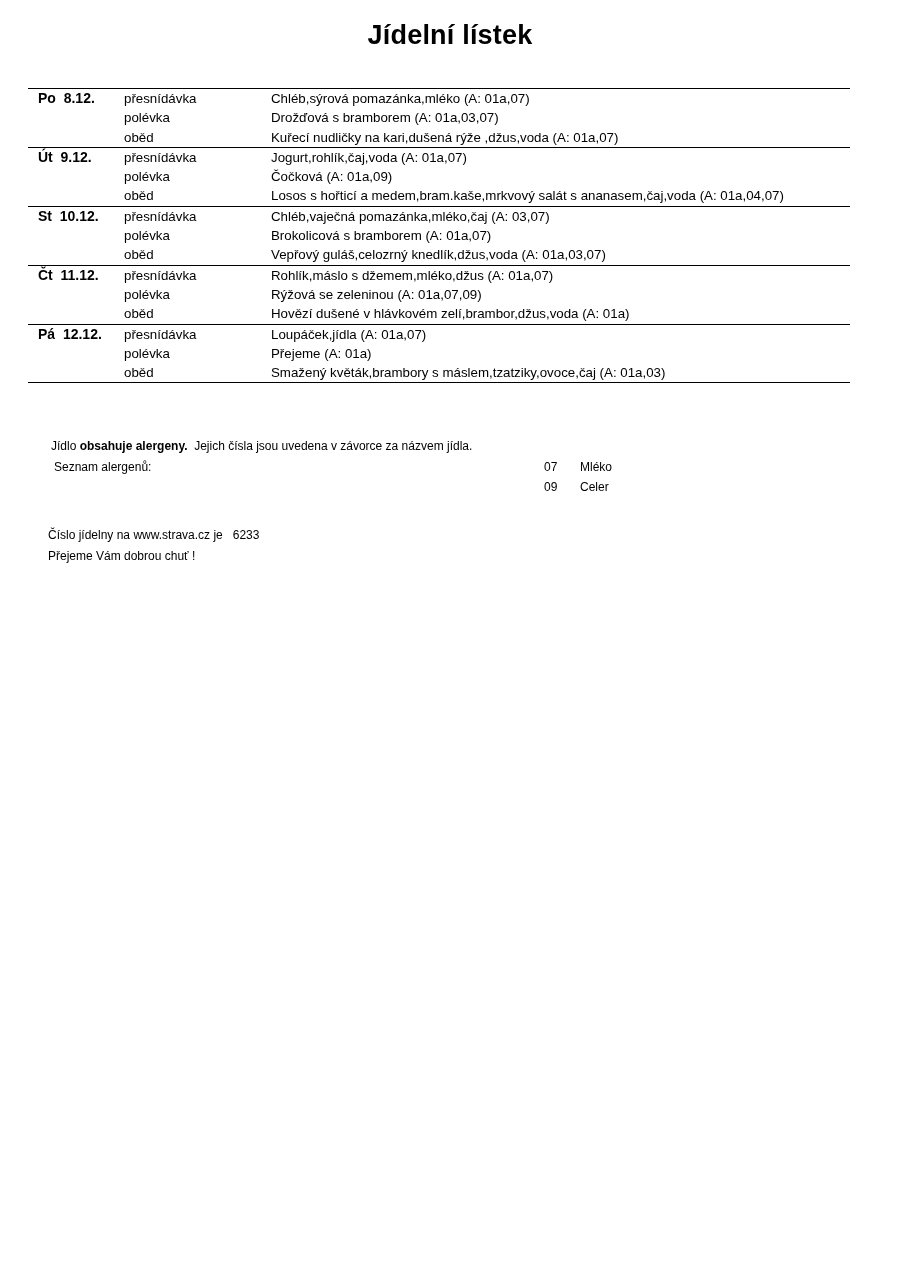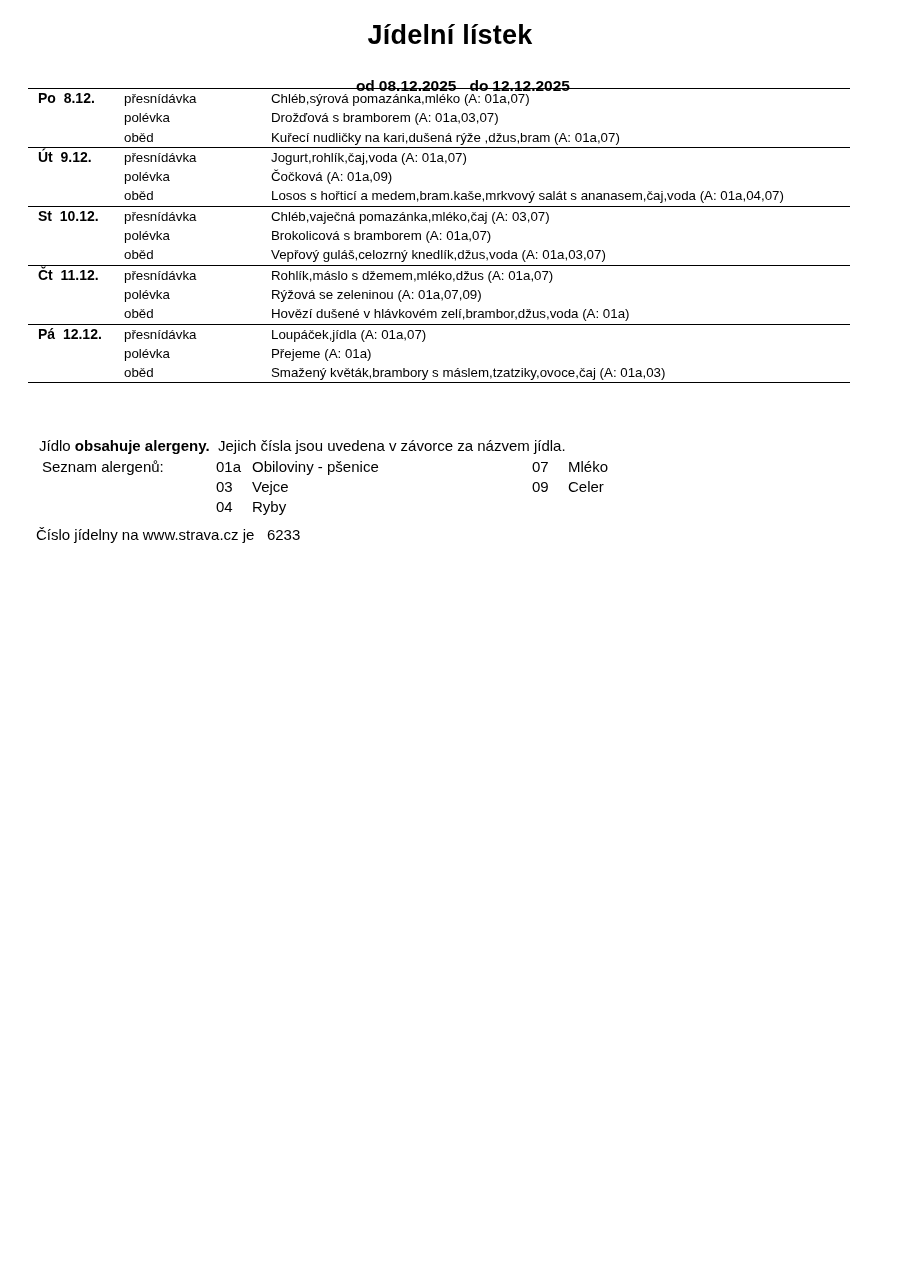--- a/index.html
+++ b/index.html
@@ -94,24 +94,24 @@
   }
   .desc-line {
     padding-left: 10px;
     padding-right: 6px;
     line-height: 19.3px;
   }
 
   
   .notes {
     position: absolute;
-    left: 28px;
+    left: 40px;
     top: 436px;
     width: 830px;
-    font-size: 15px;
+    font-size: 12px;
   }
   .note-allergen {
     padding-left: 11px;
     line-height: 20px;
     white-space: pre;
   }
   .note-allergen b { font-weight: bold; }
 
   .legend {
     position: relative;
@@ -149,40 +149,37 @@
     white-space: pre;
   }
 </style>
 </head>
 <body>
 
 <div class="page">
 
   <div class="header">
     <div class="doc-title">Jídelní lístek</div>
-    <div class="date-range">
-      <span class="lbl">od</span><span>08.12.2025</span><span class="gap"></span><span class="lbl">do</span><span>12.12.2025</span>
-    </div>
   </div>
 
   <table class="menu-table">
     <tbody>
         <tr class="day-group first">
           <td class="col-day">
             <div class="day-label">Po  8.12.</div>
           </td>
           <td class="col-meal">
             <div class="meal-line">přesnídávka</div>
             <div class="meal-line">polévka</div>
             <div class="meal-line">oběd</div>
           </td>
           <td class="col-desc">
             <div class="desc-line">Chléb,sýrová pomazánka,mléko (A: 01a,07)</div>
             <div class="desc-line">Drožďová s bramborem (A: 01a,03,07)</div>
-            <div class="desc-line">Kuřecí nudličky na kari,dušená rýže ,džus,bram (A: 01a,07)</div>
+            <div class="desc-line">Kuřecí nudličky na kari,dušená rýže ,džus,voda (A: 01a,07)</div>
           </td>
         </tr>
         <tr class="day-group">
           <td class="col-day">
             <div class="day-label">Út  9.12.</div>
           </td>
           <td class="col-meal">
             <div class="meal-line">přesnídávka</div>
             <div class="meal-line">polévka</div>
             <div class="meal-line">oběd</div>
@@ -240,30 +237,26 @@
         </tr>
       </tbody>
   </table>
 
   <div class="notes">
 
     <div class="note-allergen"><span>Jídlo </span><b>obsahuje alergeny.</b><span>  Jejich čísla jsou uvedena v závorce za názvem jídla.</span></div>
 
     <div class="legend">
       <div class="legend-title">Seznam alergenů:</div>
-      <div class="legend-col left">
-          <div class="legend-row"><span class="legend-code">01a</span><span>Obiloviny - pšenice</span></div>
-          <div class="legend-row"><span class="legend-code">03</span><span>Vejce</span></div>
-          <div class="legend-row"><span class="legend-code">04</span><span>Ryby</span></div>
-        </div>
       <div class="legend-col right">
           <div class="legend-row"><span class="legend-code">07</span><span>Mléko</span></div>
           <div class="legend-row"><span class="legend-code">09</span><span>Celer</span></div>
         </div>
       <div class="legend-spacer"></div>
     </div>
 
     <div class="closing">
         <div class="closing-line">Číslo jídelny na www.strava.cz je   6233</div>
+        <div class="closing-line">Přejeme Vám dobrou chuť !</div>
       </div>
   </div>
 
 </div>
 
 </body></html>

